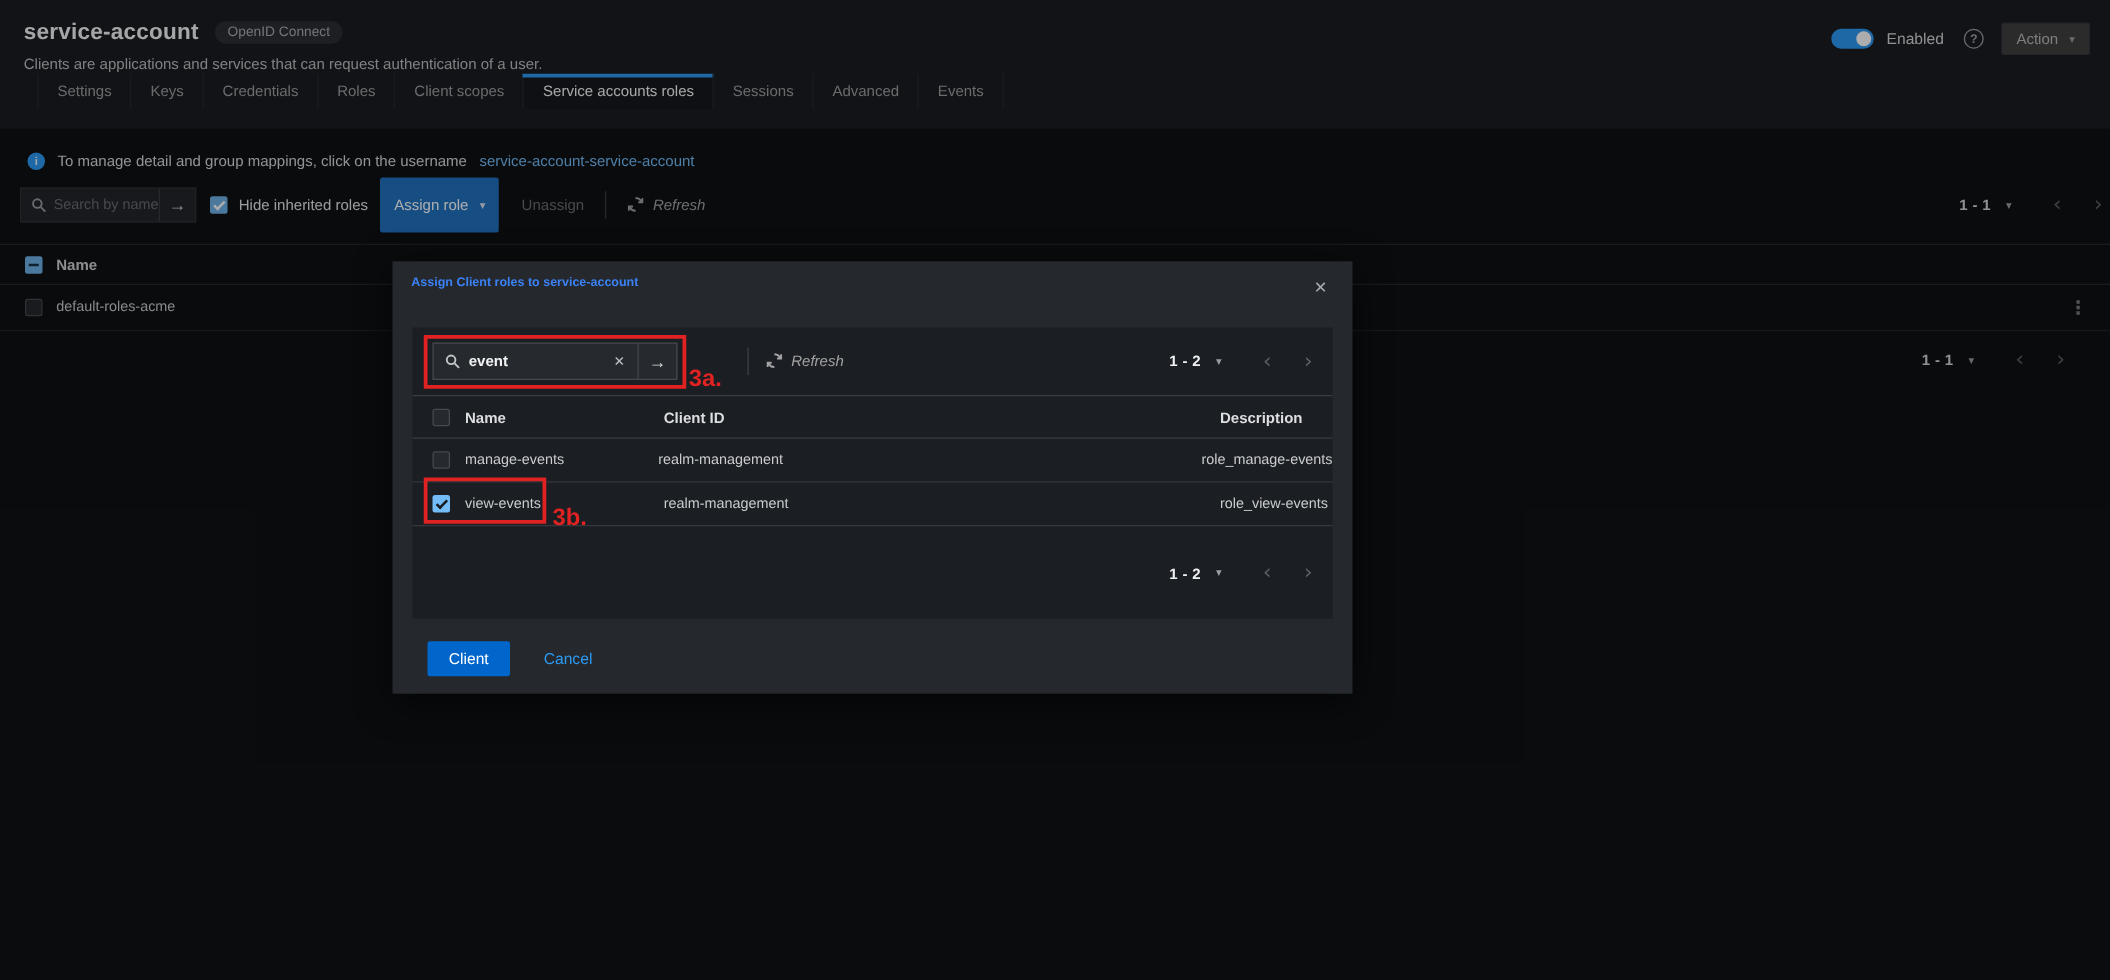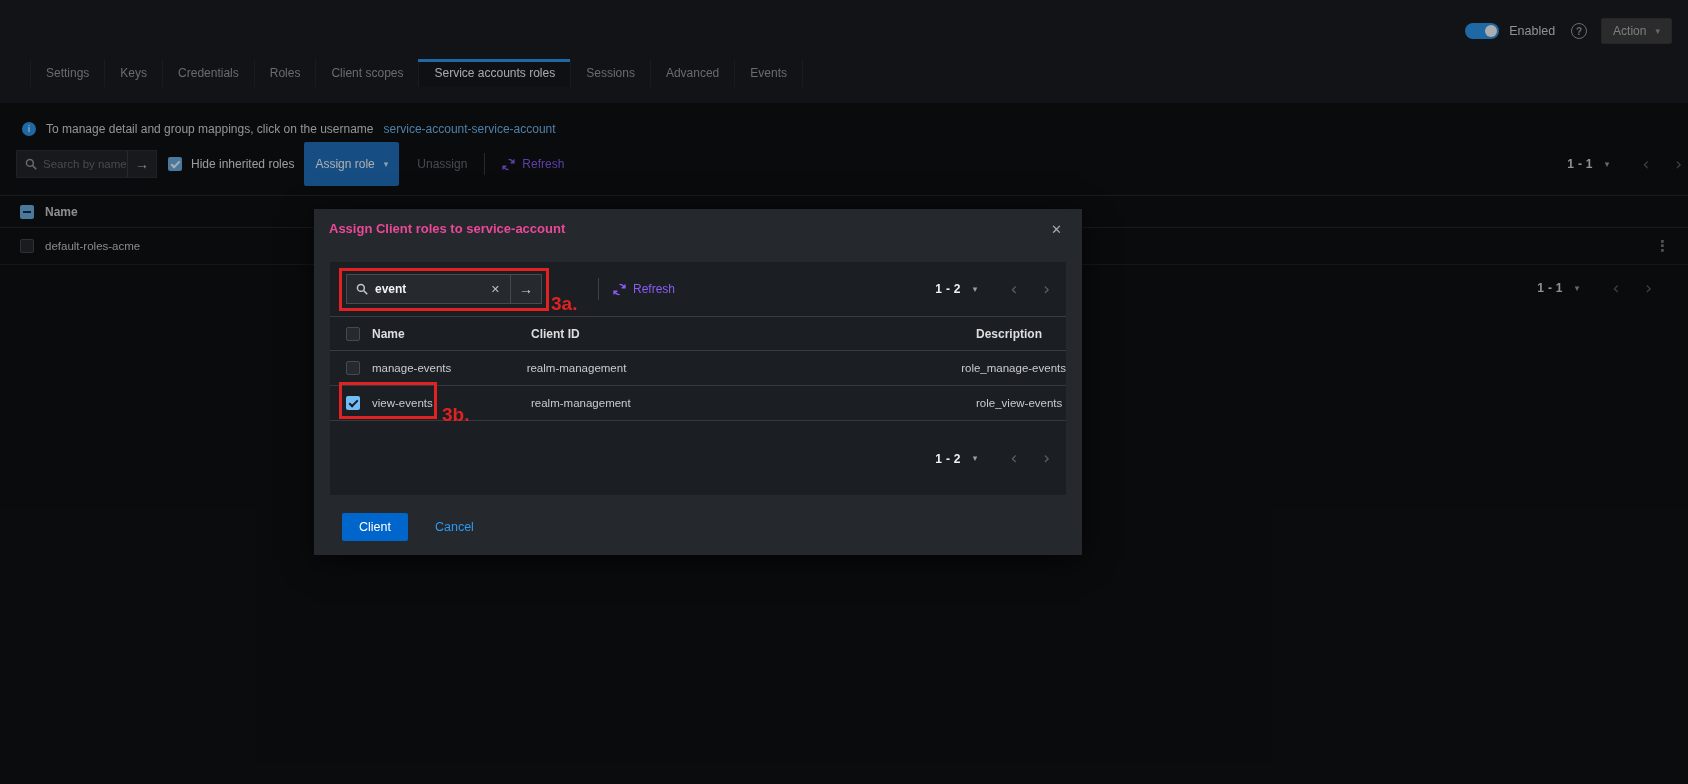--- a/index.html
+++ b/index.html
@@ -59,21 +59,21 @@
   .cb-checked-modal { background:#73bcf7; }
   .cb-checked-modal::after { content:''; position:absolute; left:3px; top:4px; width:7px; height:3px;
                              border-left:2px solid #16191d; border-bottom:2px solid #16191d; transform:rotate(-45deg); }
   .cb-label { margin-left:9px; font-size:12px; color:#e3e5e7; cursor:pointer; }
   .toolbar .checkbox { margin-left:11px; }
   .assign-role-btn { margin-left:10px; background:#2173c2; color:#fff; font-size:12px; height:44px; padding:0 11px;
                      border:0; border-radius:2px; display:flex; align-items:center; gap:9px; cursor:pointer; font-family:inherit; }
   .assign-role-btn .caret { color:#d9e6f2; }
   .unassign-btn { margin-left:18px; color:#6a6e73; font-size:12px; background:none; border:0; font-family:inherit; cursor:default; }
   .v-divider { width:1px; height:22px; background:#3a3d41; margin:0 17px; }
-  .refresh-link { display:flex; align-items:flex-end; gap:7px; color:#8b5cf6; font-size:12px; cursor:pointer; }
+  .refresh-link { display:flex; align-items:flex-start; gap:7px; color:#a3a3a3; font-size:12px; cursor:pointer;font-style:italic; }
   .refresh-icon { display:flex; }
 
   .pagination { display:flex; align-items:center; font-size:12px; color:#d4d6d8; }
   .pag-top { position:absolute; right:6px; top:0; height:28px; }
   .pag-range { font-weight:700; letter-spacing:.3px; }
   .pag-caret { margin-left:12px; }
   .chevron { font-size:17px; color:#5c6065; line-height:1; cursor:pointer; font-family:"DejaVu Sans", sans-serif; }
   .chev-prev { margin-left:33px; }
   .chev-next { margin-left:26px; }
 
@@ -87,21 +87,21 @@
   .table-row .checkbox { margin-left:20px; }
   .row-label { margin-left:11px; }
   .kebab { position:absolute; right:18px; color:#7a7d80; font-size:15px; font-weight:700; cursor:pointer;
            font-family:"DejaVu Sans", sans-serif; letter-spacing:0; }
   .pag-bottom { position:absolute; top:276px; right:36px; height:24px; }
 
   
   .overlay { position:absolute; inset:0; background:rgba(0,0,0,.32); z-index:20; }
   .modal { position:absolute; left:314px; top:209px; width:768px; height:346px; background:#25282d;
            box-shadow:0 6px 28px rgba(0,0,0,.65); z-index:30; }
-  .modal-title { position:absolute; top:12px; left:15px; font-size:13px; font-weight:700; color:#ec4899; }
+  .modal-title { position:absolute; top:12px; left:15px; font-size:10px; font-weight:700; color:#3b82f6; }
   .modal-close { position:absolute; top:13px; right:20px; color:#a8abae; font-size:13px; background:none; border:0; cursor:pointer; font-family:inherit; }
 
   .modal-inner { position:absolute; left:16px; right:16px; top:53px; height:233px; background:#1b1e22; }
   .m-toolbar { position:absolute; top:12px; left:16px; right:16px; height:30px; display:flex; align-items:center; }
   .m-search { width:196px; height:30px; background:#26292e; border:1px solid #46494e; display:flex; align-items:center; }
   .m-search .search-icon { margin-left:9px; color:#c3c6c9; }
   .m-search-input { flex:1; min-width:0; margin-left:7px; background:transparent; border:0; outline:none; color:#f2f3f4; font-size:12px; font-weight:700; font-family:inherit; }
   .m-clear { color:#bcbfc2; font-size:11px; margin:0 10px; background:none; border:0; cursor:pointer; font-family:inherit; flex:none; }
   .m-submit { width:31px; height:28px; border-left:1px solid #45484d; display:flex; align-items:center; justify-content:center;
               color:#d5d7d9; font-size:14px; background:transparent; border-top:0; border-right:0; border-bottom:0; cursor:pointer; flex:none; }
@@ -127,20 +127,25 @@
   .ann-rect-a { left:339px; top:268px; width:210px; height:43px; }
   .ann-rect-b { left:339px; top:382px; width:98px; height:37px; }
   .ann-label { color:#e02222; font-size:19px; font-weight:700; }
   .ann-label-a { left:551px; top:293px; }
   .ann-label-b { left:442px; top:404px; }
 </style>
 </head>
 <body>
 
 <div class="app-header">
+  <div class="title-row">
+    <span class="page-title">service-account</span>
+    <span class="proto-badge">OpenID Connect</span>
+  </div>
+  <div class="subtitle">Clients are applications and services that can request authentication of a user.</div>
 
   <div class="header-controls">
     <div class="switch">
       <div class="switch-knob"></div>
     </div>
     <span class="enabled-label">Enabled</span>
     <span class="q-icon">?</span>
     <button class="action-btn">
       <span>Action</span>
       <span class="caret">▾</span>

